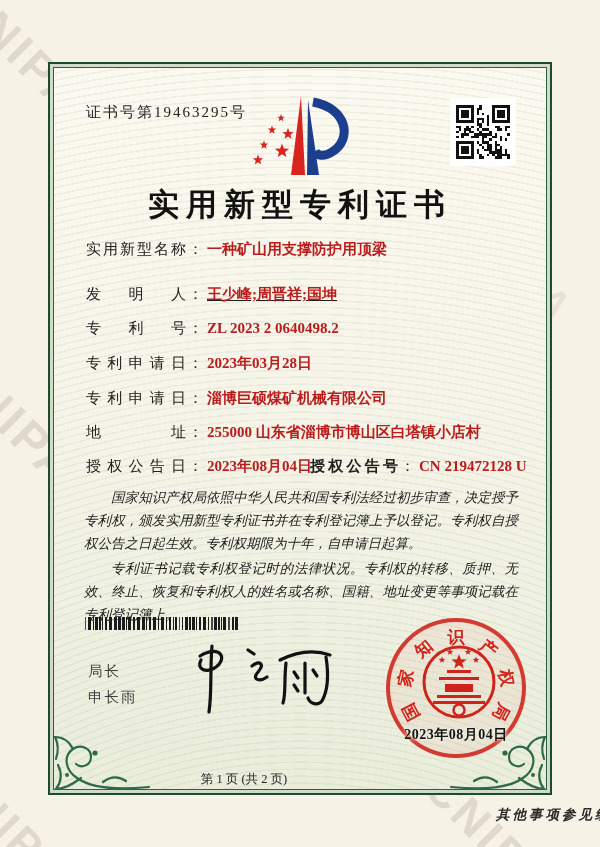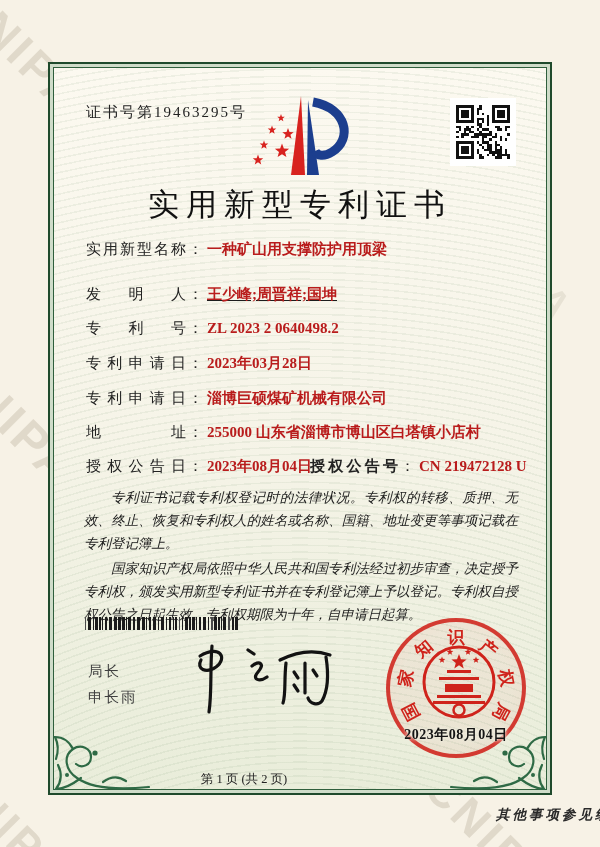--- a/index.html
+++ b/index.html
@@ -28,21 +28,21 @@
     background:
       repeating-radial-gradient(circle at 50% 165%, rgba(118,152,114,0.10) 0 1.5px, rgba(0,0,0,0) 1.5px 7px),
       linear-gradient(180deg,#fcf9f0 0%,#f6f4e8 50%,#e9edda 100%);
   }
   
   .cert-number{left:86px;top:103px;font-size:15px;letter-spacing:2px;color:#222;}
   .qr-pad{left:450px;top:98px;width:66px;height:68px;background:#fff;}
   .qr-pad svg{position:absolute;left:6px;top:7px;}
   .cert-title{
     left:0;top:184px;width:600px;text-align:center;
-    font-size:31px;font-weight:400;letter-spacing:7px;color:#111;
+    font-size:31px;font-weight:700;letter-spacing:7px;color:#111;
   }
   
   .row{position:absolute;left:86px;font-size:15px;line-height:21px;white-space:nowrap;}
   .row-label{
     display:inline-block;width:100px;text-align:justify;text-align-last:justify;
     color:#222;vertical-align:top;
   }
   .row-label.narrow{width:88px;font-weight:bold;}
   .row-colon{display:inline-block;margin:0 4px 0 2px;color:#222;}
   .row-value{font-weight:600;color:#b91c1c;}
@@ -366,22 +366,22 @@
   <span class="row-label">地址</span><span class="row-colon">：</span><span class="row-value">255000 山东省淄博市博山区白塔镇小店村</span>
 </div>
 <div class="row" style="top:456px;">
   <span class="row-label">授权公告日</span><span class="row-colon">：</span><span class="row-value">2023年08月04日</span>
 </div>
 <div class="row" style="top:456px;left:310px;">
   <span class="row-label narrow">授权公告号</span><span class="row-colon">：</span><span class="row-value">CN 219472128 U</span>
 </div>
 
 <div class="abs body-text">
+  <p>国家知识产权局依照中华人民共和国专利法经过初步审查，决定授予专利权，颁发实用新型专利证书并在专利登记簿上予以登记。专利权自授权公告之日起生效。专利权期限为十年，自申请日起算。</p>
   <p>专利证书记载专利权登记时的法律状况。专利权的转移、质押、无效、终止、恢复和专利权人的姓名或名称、国籍、地址变更等事项记载在专利登记簿上。</p>
-  <p>国家知识产权局依照中华人民共和国专利法经过初步审查，决定授予专利权，颁发实用新型专利证书并在专利登记簿上予以登记。专利权自授权公告之日起生效。专利权期限为十年，自申请日起算。</p>
 </div>
 
 <div class="abs barcode"><svg id="barcode-svg" width="158" height="13">
       <rect x="0" y="0" width="1" height="13" fill="#4a4a4a"></rect>
       <rect x="3" y="0" width="3" height="13" fill="#1b1b1b"></rect>
       <rect x="8" y="0" width="1" height="13" fill="#1b1b1b"></rect>
       <rect x="10" y="0" width="3" height="13" fill="#1b1b1b"></rect>
       <rect x="14" y="0" width="2" height="13" fill="#1b1b1b"></rect>
       <rect x="17" y="0" width="1" height="13" fill="#1b1b1b"></rect>
       <rect x="20" y="0" width="2" height="13" fill="#1b1b1b"></rect>

